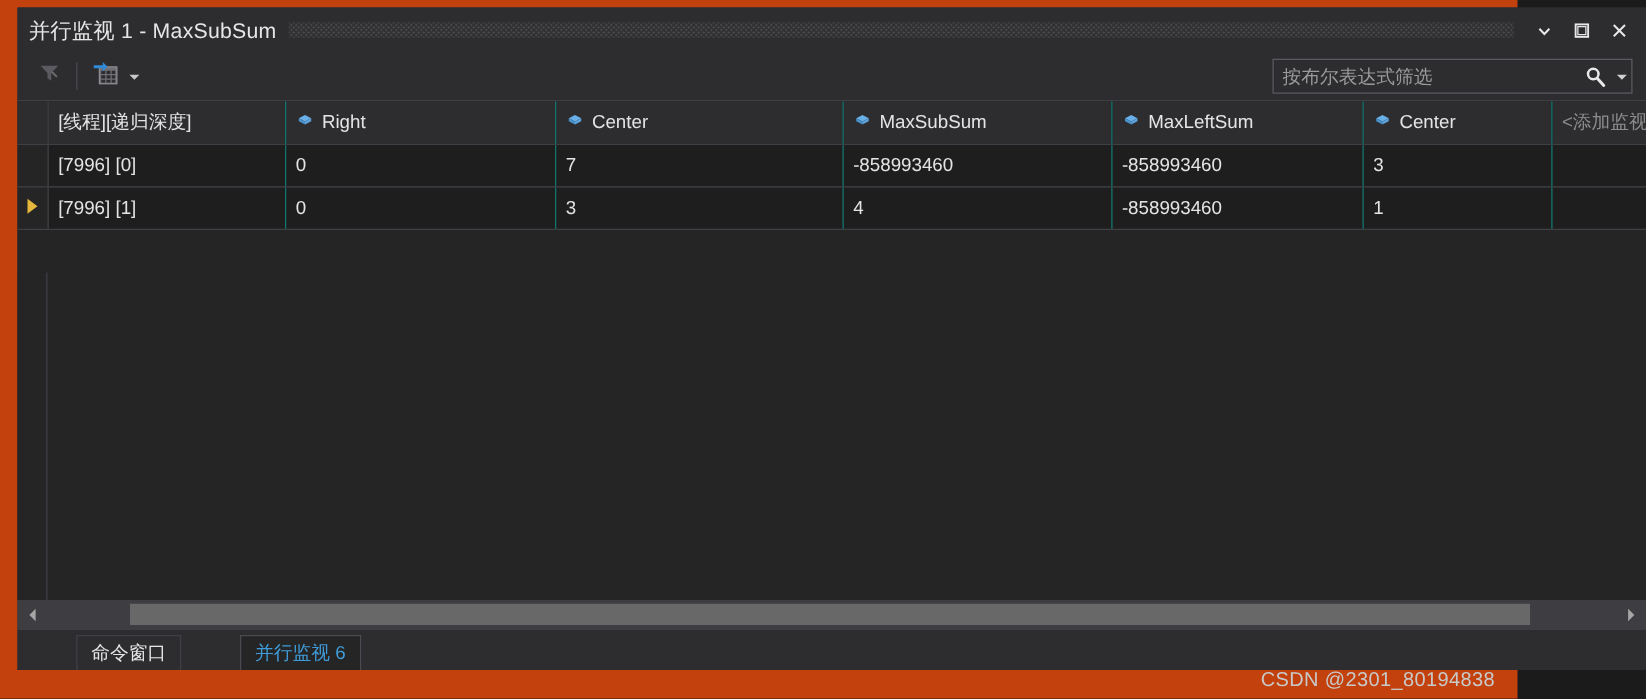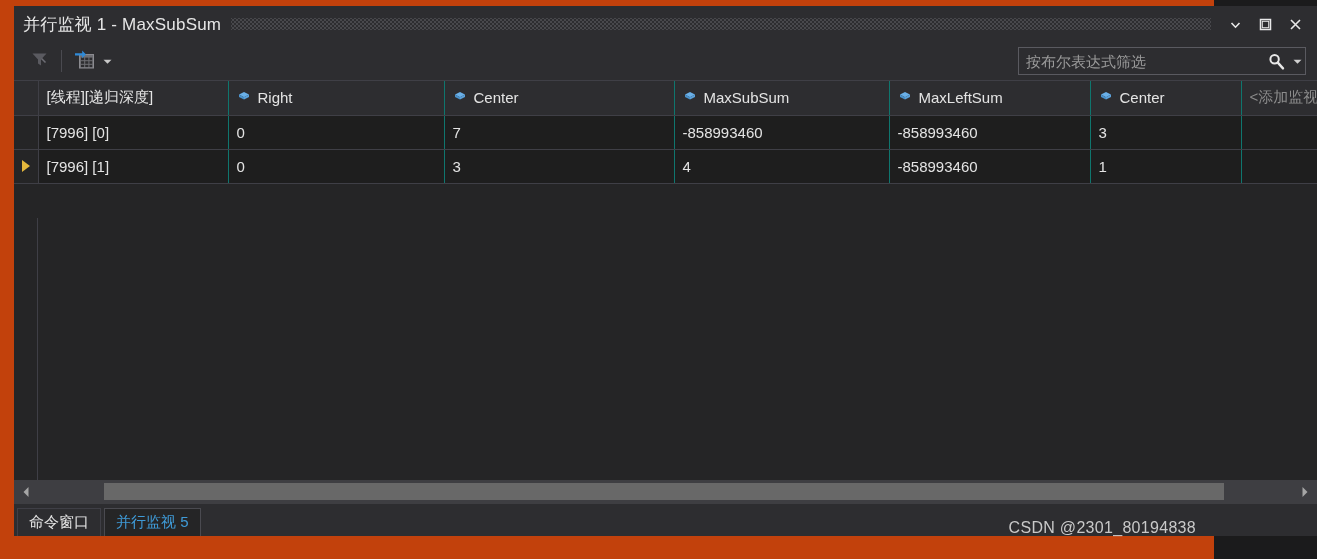--- a/index.html
+++ b/index.html
@@ -244,32 +244,33 @@
     padding: 0 11px;
     display: flex;
     align-items: center;
     font-size: 15px;
     color: #e4e4e4;
     background: #2d2d30;
     border: 1px solid #3f3f46;
     border-bottom: none;
     cursor: default;
     white-space: nowrap;
+    margin-left: 44px;
   }
   .tab.active {
     color: #3f9bd8;
     background: #252526;
     border-color: #4a4a50;
   }
 
   
   .watermark {
     position: absolute;
     right: 18px;
-    bottom: 22px;
+    bottom: 5px;
     color: #c9c9c9;
     font-size: 16px;
     letter-spacing: .3px;
     white-space: nowrap;
     margin-left: 28px;
   }
 </style>
 </head>
 <body>
 
@@ -484,21 +485,21 @@
           <path d="M2.5 1 L7.5 6 L2.5 11 Z" fill="#a6a6a6"></path>
         </svg>
       </div>
     </div>
 
     <div class="tabstrip">
       <div class="tab">
         <span>命令窗口</span>
       </div>
       <div class="tab active">
-        <span>并行监视 5</span>
+        <span>并行监视 6</span>
       </div>
     </div>
 
   </div>
 
   <div class="watermark">CSDN @2301_80194838</div>
 
 </div>
 
 </body></html>

